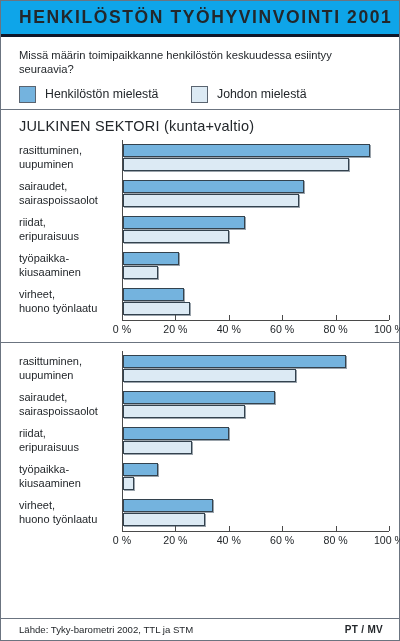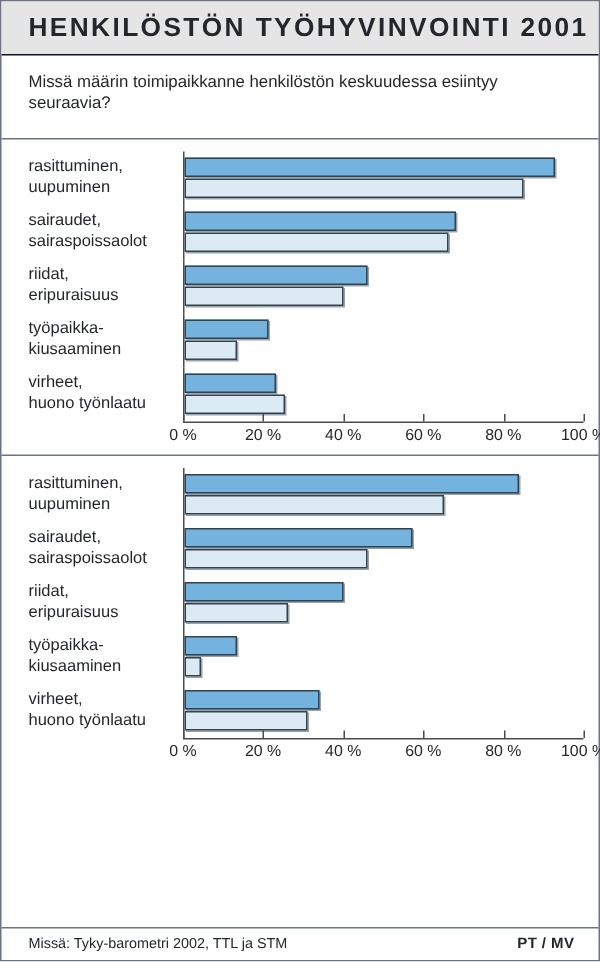--- a/index.html
+++ b/index.html
@@ -18,22 +18,22 @@
     position: relative;
     width: 400px;
     height: 641px;
     box-sizing: border-box;
     border: 1px solid #6b7480;
     background: #ffffff;
   }
   
   .title-banner {
     height: 36px;
-    background: #e5e5e5;
-    border-bottom: 1px solid #0f172a;
+    background: #0ea5e9;
+    border-bottom: 3px solid #0f172a;
     display: flex;
     align-items: center;
     padding-left: 18px;
     box-sizing: border-box;
   }
   .title-text {
     font-size: 17.5px;
     font-weight: bold;
     letter-spacing: 1.6px;
     color: #23272b;
@@ -190,23 +190,34 @@
 <body>
 
 <div class="poster">
 
   <div class="title-banner">
     <div class="title-text">HENKILÖSTÖN TYÖHYVINVOINTI 2001</div>
   </div>
 
   <div class="intro">
     <p class="question">Missä määrin toimipaikkanne henkilöstön keskuudessa esiintyy seuraavia?</p>
+    <div class="legend">
+      <div class="legend-item first">
+        <span class="legend-swatch dark"></span>
+        <span class="legend-label">Henkilöstön mielestä</span>
+      </div>
+      <div class="legend-item">
+        <span class="legend-swatch light"></span>
+        <span class="legend-label">Johdon mielestä</span>
+      </div>
+    </div>
   </div>
 
   <div class="panel">
+    <div class="panel-title">JULKINEN SEKTORI (kunta+valtio)</div>
     <div class="plot">
         <div class="group">
           <div class="cat-label">
             <div>rasittuminen,</div>
             <div>uupuminen</div>
           </div>
           <div class="bars">
             <div class="bar dark" style="left: 0px; width: 93%;"></div>
             <div class="bar light" style="left: 0px; width: 85%;"></div>
           </div>
@@ -333,17 +344,17 @@
         <div class="tick" style="left: 60%;"></div>
         <div class="tick-label" style="left: 60%;">60 %</div>
         <div class="tick" style="left: 80%;"></div>
         <div class="tick-label" style="left: 80%;">80 %</div>
         <div class="tick" style="left: 100%;"></div>
         <div class="tick-label" style="left: 100%;">100 %</div>
       </div>
   </div>
 
   <div class="footer">
-    <span class="source-text">Missä: Tyky-barometri 2002, TTL ja STM</span>
+    <span class="source-text">Lähde: Tyky-barometri 2002, TTL ja STM</span>
     <span class="credit-text">PT / MV</span>
   </div>
 
 </div>
 
 </body></html>

